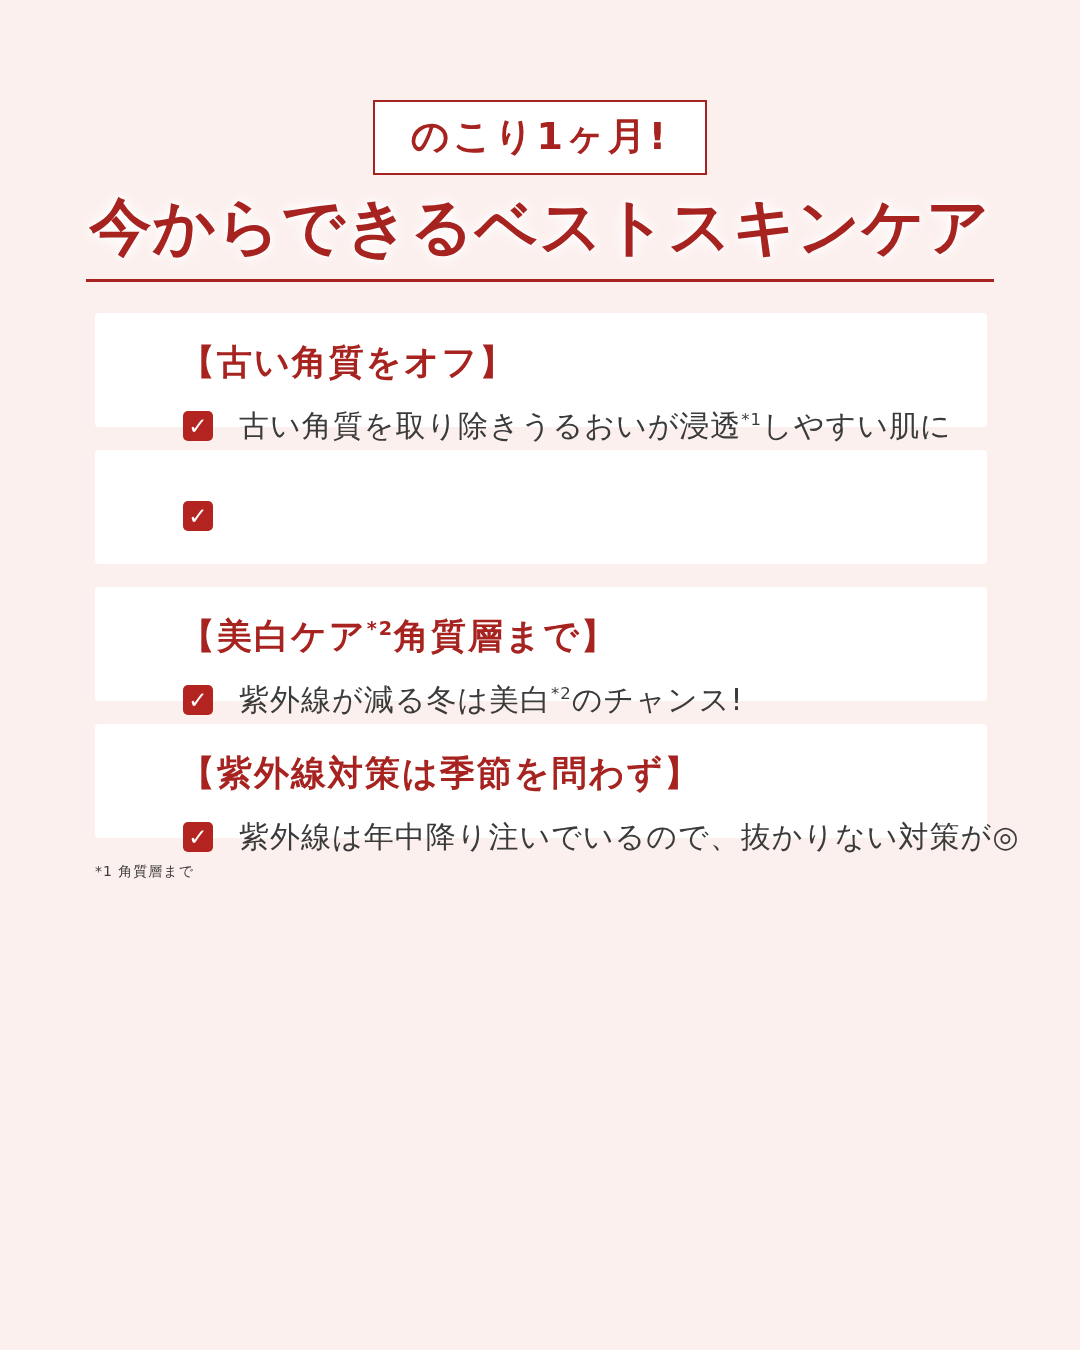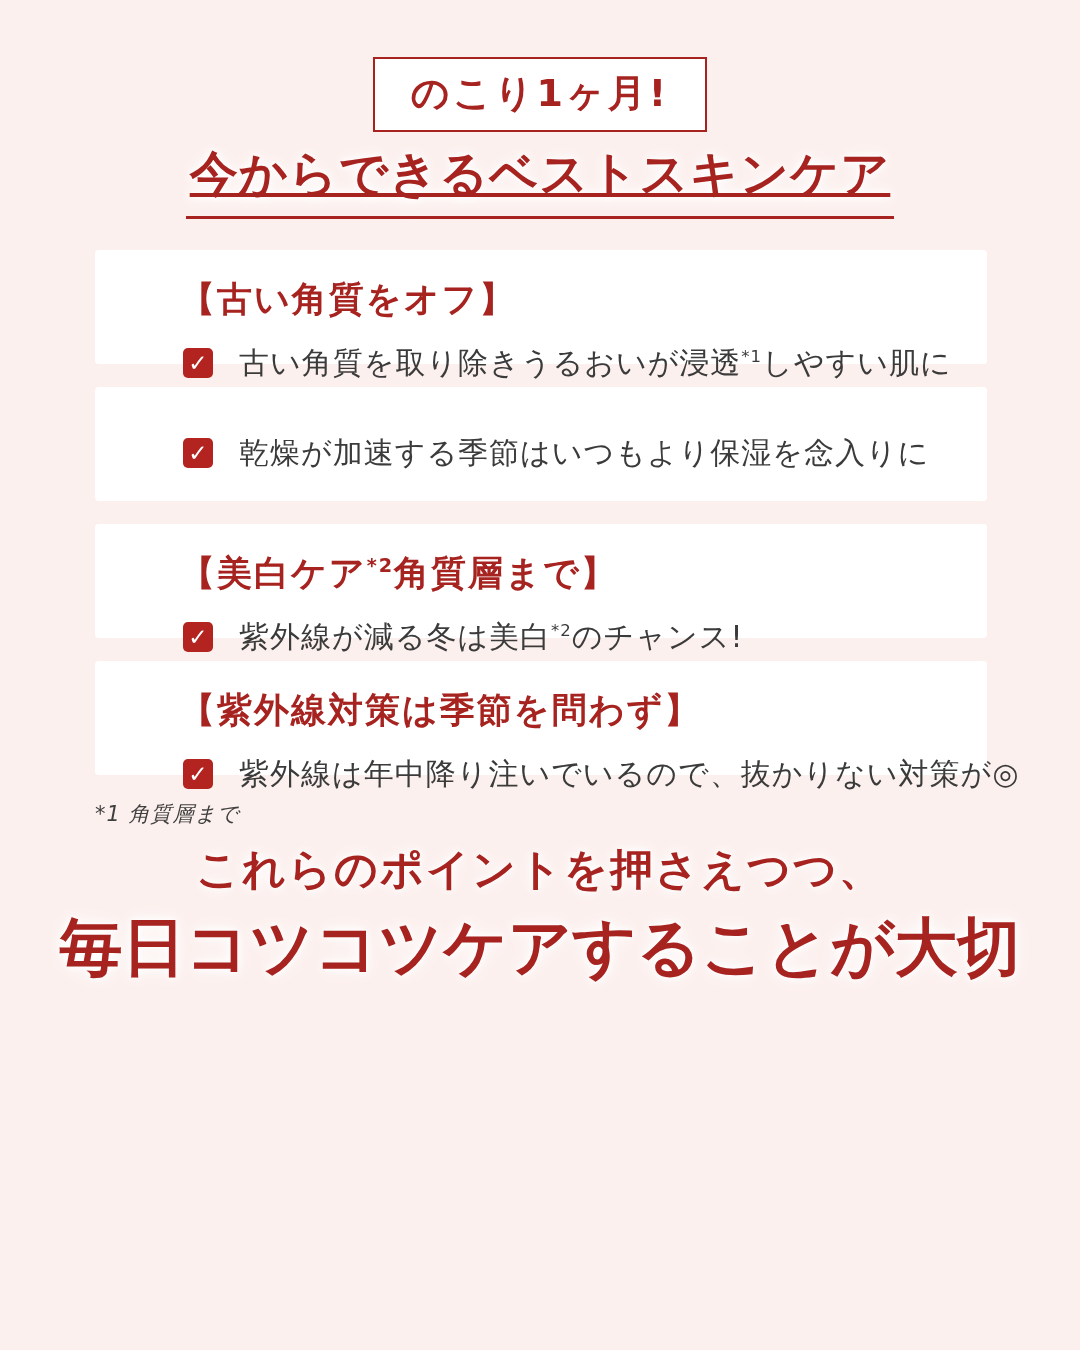--- a/index.html
+++ b/index.html
@@ -10,48 +10,47 @@
     --body-text:#3b3b3b;
   }
   *{margin:0;padding:0;box-sizing:border-box;}
   html,body{width:1080px;height:1350px;}
   body{
     background:var(--background);
     font-family:"DejaVu Sans","Liberation Sans",sans-serif;
     overflow:hidden;
     position:relative;
   }
-  .page{width:1080px;height:1350px;padding-top:57px;}
+  .page{width:1080px;height:1350px;padding-top:100px;}
 
   
   .badge-wrap{text-align:center;}
   .badge{
     display:inline-block;
     background:var(--card-background);
     border:2px solid var(--accent-red);
     color:var(--accent-red);
     font-size:38px;
     font-weight:600;
     letter-spacing:3px;
     padding:9px 36px 11px 36px;
   }
 
   
   .title-wrap{text-align:center;margin-top:10px;}
   .page-title{
     display:inline-block;
     color:var(--accent-red);
-    font-size:48px;
+    font-size:62px;
     font-weight:700;
     letter-spacing:1px;
     padding:0 4px 10px 4px;
     border-bottom:3px solid var(--accent-red);
     text-shadow:0 0 6px #fff,0 0 12px #fff,0 0 18px #fff;
     white-space:nowrap;
-    text-decoration:underline;
   }
 
   
   .cards{margin:31px 93px 0 95px;}
   .card{
     background:var(--card-background);
     border-radius:4px;
     height:114px;
     margin-bottom:23px;
     padding:26px 20px 0 85px;
@@ -92,24 +91,23 @@
   sup{
     font-size:0.55em;
     vertical-align:super;
     line-height:0;
   }
 
   
   .footnotes{
     margin:14px 0 0 95px;
     color:#3f3f3f;
-    font-size:21px;
+    font-size:14px;
     line-height:1.55;
     letter-spacing:1px;
-    font-style:italic;
   }
 
   
   .closing{text-align:center;margin-top:10px;}
   .closing-line1{
     color:var(--accent-red);
     font-size:43px;
     font-weight:600;
     letter-spacing:2px;
     text-shadow:0 0 6px #fff,0 0 12px #fff,0 0 18px #fff;
@@ -144,21 +142,20 @@
       <div class="card-heading"><span>【古い角質をオフ】</span><sup></sup><span></span></div>
       <div class="check-row">
         <span class="checkbox">✓</span>
         <span class="check-text"><span>古い角質を取り除きうるおいが浸透</span><sup>*1</sup><span>しやすい肌に</span></span>
       </div>
     </div>
 
     <div class="card">
       <div class="check-row">
         <span class="checkbox">✓</span>
-        <span class="check-text"><span>乾燥が加速する季節はいつもより保湿を念入りに</span><sup></sup><span></span></span>
       </div>
     </div>
 
     <div class="card">
       <div class="card-heading"><span>【美白ケア</span><sup>*2</sup><span>角質層まで】</span></div>
       <div class="check-row">
         <span class="checkbox">✓</span>
         <span class="check-text"><span>紫外線が減る冬は美白</span><sup>*2</sup><span>のチャンス!</span></span>
       </div>
     </div>
@@ -170,18 +167,14 @@
         <span class="check-text"><span>紫外線は年中降り注いでいるので、抜かりない対策が◎</span><sup></sup><span></span></span>
       </div>
     </div>
 
   </div>
 
   <div class="footnotes">
     <div>*1 角質層まで</div>
   </div>
 
-  <div class="closing">
-    <div class="closing-line1">これらのポイントを押さえつつ、</div>
-    <div class="closing-line2">毎日コツコツケアすることが大切</div>
-  </div>
 
 </div>
 
 </body></html>

